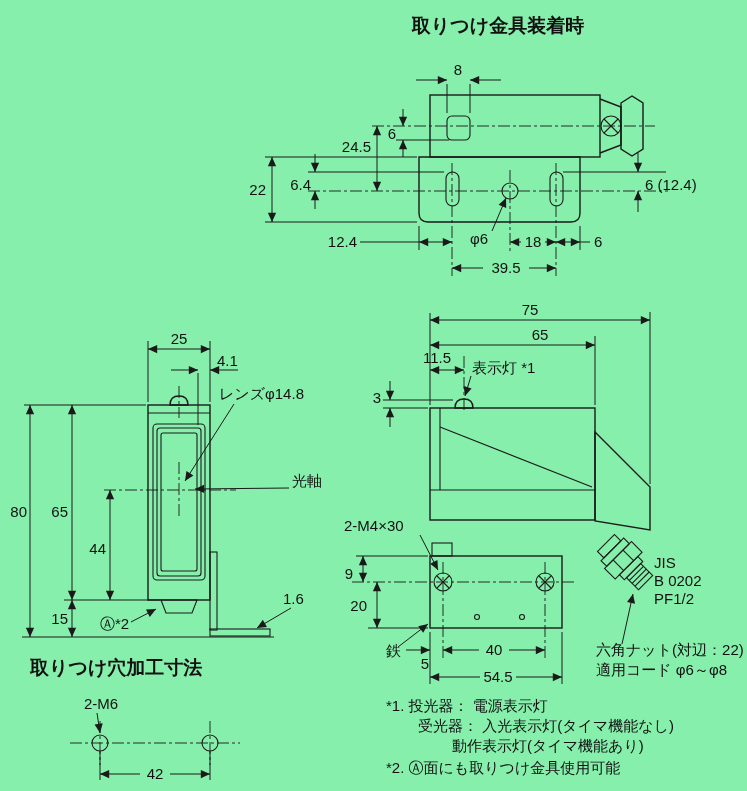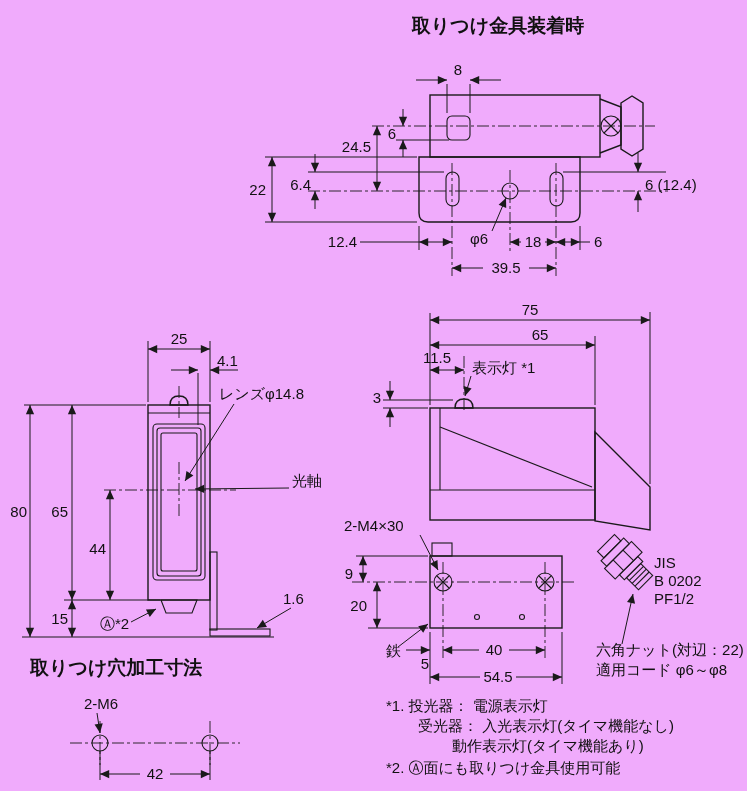--- a/index.html
+++ b/index.html
@@ -1,16 +1,16 @@
 <!DOCTYPE html>
 <html><head>
 <meta charset="utf-8">
 <style>
   html,body{margin:0;padding:0;background:#fff;}
-  .stage{position:relative;width:747px;height:791px;background:#f0abfc;overflow:hidden;}
+  .stage{position:relative;width:747px;height:791px;background:#86efac;overflow:hidden;}
   svg{display:block;}
   text{font-family:"Liberation Sans","DejaVu Sans",sans-serif;fill:#111;}
   .dt{font-size:15px;}
   .ttl{font-size:19px;font-weight:700;}
   .ol{stroke:#1a1a1a;stroke-width:1.4;fill:none;}
   .thin{stroke:#1a1a1a;stroke-width:1.1;fill:none;}
   .dim{stroke:#1a1a1a;stroke-width:1;fill:none;}
   .cl{stroke:#1a1a1a;stroke-width:0.9;fill:none;stroke-dasharray:12 3 3 3;}
 </style>
 </head>

